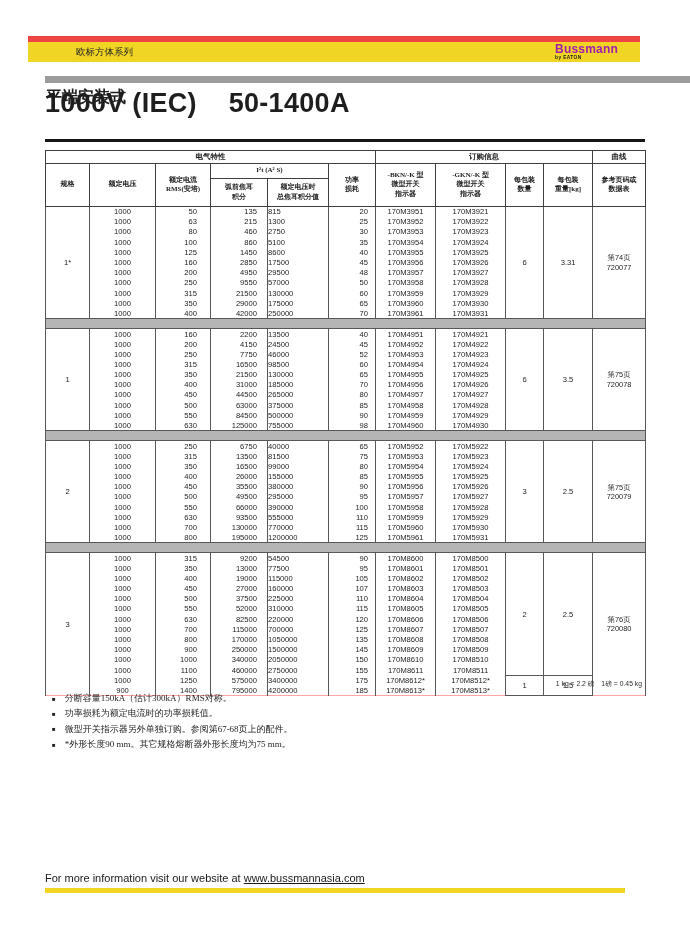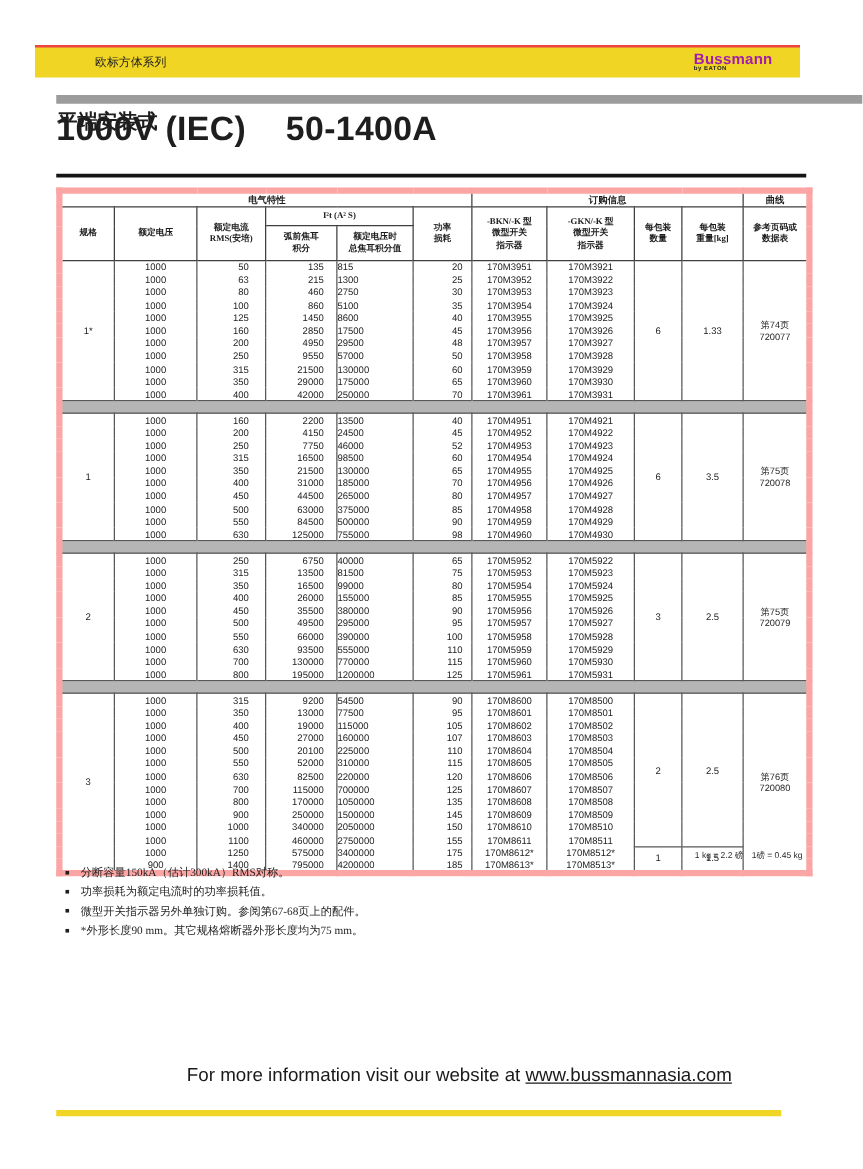--- a/index.html
+++ b/index.html
@@ -4,40 +4,40 @@
 <style>
   * { box-sizing: border-box; }
   html,body { margin:0; padding:0; }
   body {
     width:690px; height:935px; position:relative; background:#ffffff;
     font-family:"Liberation Sans", sans-serif; color:#1e1e1e;
   }
   
   .ybar {
     position:absolute; left:28px; top:36px; width:612px; height:26px;
-    background:#f0d524; border-top:2px solid #ef4444;
+    background:#f0d524; border-top:6px solid #ef4444;
     display:flex; align-items:center; justify-content:space-between;
     padding:0 22px 0 48px;
   }
   .series-title { font-size:9.5px; color:#222; font-family:"Liberation Serif", serif; }
   .brand { text-align:left; line-height:1; }
   .brand-name { font-size:12px; font-weight:bold; color:#a21caf; letter-spacing:0.2px; }
   .brand-byline { font-size:4.8px; font-weight:bold; color:#222; margin-top:1px; letter-spacing:0.4px; }
   
   .graybar { position:absolute; left:45px; top:76px; width:645px; height:7px; background:#9c9c9c; }
   
   .sec-title { position:absolute; left:46px; top:87px; font-size:16px; font-weight:bold; font-family:"Liberation Serif", serif; }
   .range-title { position:absolute; left:45px; top:88px; font-size:27px; font-weight:bold; letter-spacing:0.3px; white-space:nowrap; }
   .range-title .p2 { margin-left:24px; }
   .title-rule { position:absolute; left:45px; top:139px; width:600px; height:3px; background:#151515; }
   
   table.spec {
     position:absolute; left:45px; top:150px; width:600px;
     border-collapse:collapse; table-layout:fixed; font-size:7.6px; color:#1c1c1c;
-    border:5px solid #fca5a5;
+    border:1px solid #fca5a5;
   }
   .spec th, .spec td { padding:0; }
   .spec thead th {
     border:1px solid #3f3f3f; font-size:7px; font-weight:bold;
     text-align:center; vertical-align:middle; white-space:pre-line; line-height:1.3;
     font-family:"Liberation Serif", serif;
   }
   .spec tr.grp th { font-size:7.5px; height:13px; line-height:1.1; }
   .spec thead tr.h2 { height:15px; }
   .spec thead tr.h3 { height:28px; }
@@ -58,21 +58,21 @@
   .spec td.refcell { line-height:1.25; font-size:7.4px; }
   
   .weight-note { position:absolute; top:679px; right:48px; font-size:6.8px; color:#2a2a2a; }
   
   .notes { position:absolute; left:52px; top:693px; font-size:9px; font-family:"Liberation Serif", serif; color:#1f1f1f; }
   .note-item { display:flex; align-items:center; margin-bottom:5px; line-height:1.15; }
   .note-item .mk { font-size:6px; margin-right:9px; margin-top:2px; }
   
   .footer-rule { position:absolute; left:45px; top:888px; width:580px; height:4.5px; background:#f0d524; }
   .page-number { position:absolute; left:48px; top:936px; font-size:11px; font-weight:bold; }
-  .footer-line { position:absolute; left:45px; top:852px; width:645px; text-align:center; font-size:15px; color:#1a1a1a; }
+  .footer-line { position:absolute; left:45px; top:872px; width:645px; font-size:11px; color:#1a1a1a; }
   .footer-line .lnk { text-decoration:underline; }
 </style>
 </head>
 <body>
 
 <div class="ybar">
   <span class="series-title">欧标方体系列</span>
   <span class="brand">
     <div class="brand-name">Bussmann</div>
     <div class="brand-byline">by EATON</div>
@@ -140,21 +140,21 @@
       <tr>
         <td rowspan="11">1*</td>
         <td rowspan="1">1000</td>
         <td rowspan="1" class="c-cur">50</td>
         <td rowspan="1" class="c-pre">135</td>
         <td rowspan="1" class="c-tot">815</td>
         <td rowspan="1" class="c-pow">20</td>
         <td rowspan="1">170M3951</td>
         <td rowspan="1">170M3921</td>
         <td rowspan="11" class="pk">6</td>
-        <td rowspan="11" class="pk">1.33</td>
+        <td rowspan="11" class="pk">3.31</td>
         <td rowspan="11" class="refcell">
           <div>第74页</div>
           <div>720077</div>
         </td>
       </tr>
       <tr>
         <td rowspan="1">1000</td>
         <td rowspan="1" class="c-cur">63</td>
         <td rowspan="1" class="c-pre">215</td>
         <td rowspan="1" class="c-tot">1300</td>
@@ -485,21 +485,21 @@
         <td rowspan="1" class="c-cur">450</td>
         <td rowspan="1" class="c-pre">27000</td>
         <td rowspan="1" class="c-tot">160000</td>
         <td rowspan="1" class="c-pow">107</td>
         <td rowspan="1">170M8603</td>
         <td rowspan="1">170M8503</td>
       </tr>
       <tr>
         <td rowspan="1">1000</td>
         <td rowspan="1" class="c-cur">500</td>
-        <td rowspan="1" class="c-pre">20100</td>
+        <td rowspan="1" class="c-pre">37500</td>
         <td rowspan="1" class="c-tot">225000</td>
         <td rowspan="1" class="c-pow">110</td>
         <td rowspan="1">170M8604</td>
         <td rowspan="1">170M8504</td>
       </tr>
       <tr>
         <td rowspan="1">1000</td>
         <td rowspan="1" class="c-cur">550</td>
         <td rowspan="1" class="c-pre">52000</td>
         <td rowspan="1" class="c-tot">310000</td>

